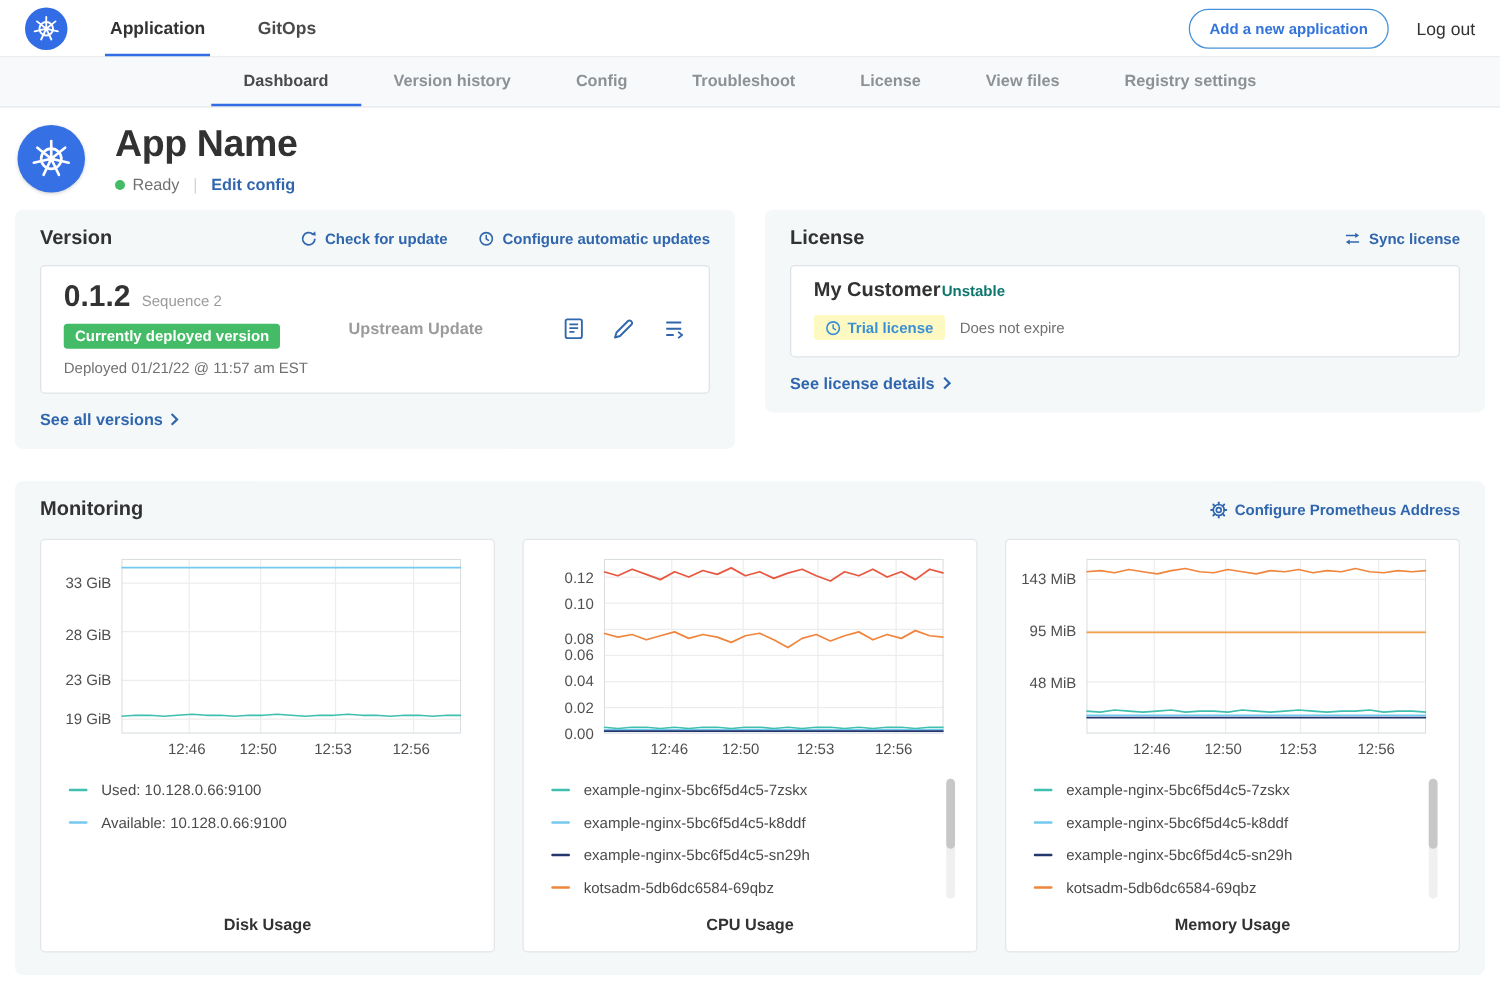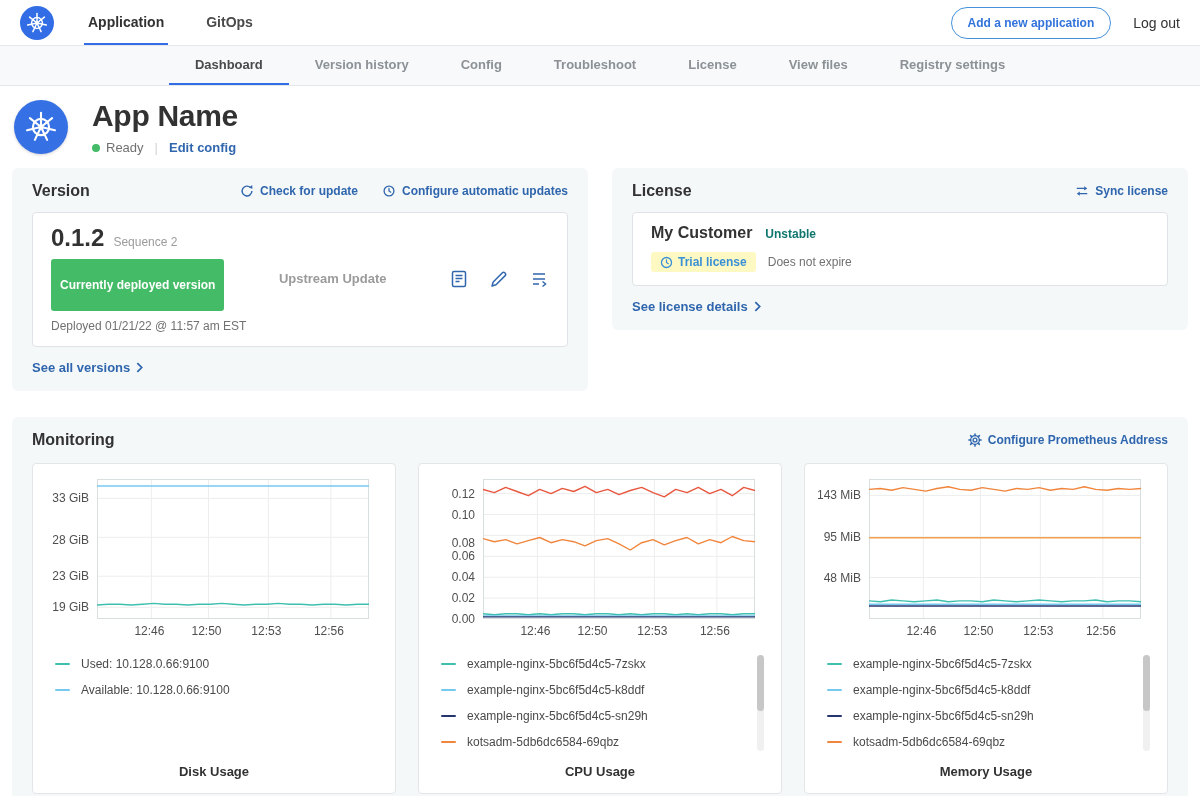--- a/index.html
+++ b/index.html
@@ -51,27 +51,27 @@
   .card-title { font-size: 16px; font-weight: bold; }
   .card-links { display: flex; gap: 24px; align-items: center; }
   .blue-link { color: #3066ad; font-size: 12px; font-weight: bold; display: inline-flex;
                align-items: center; gap: 6px; cursor: pointer; white-space: nowrap; }
   .white-box { background: #fff; border: 1px solid #dfe3e7; border-radius: 4px; padding: 11px 18px 13px; }
   .version-box { display: flex; justify-content: space-between; align-items: center; }
   .version-num-row { display: flex; align-items: baseline; }
   .version-num { font-size: 24px; font-weight: bold; }
   .sequence { font-size: 12px; color: #9b9b9b; margin-left: 9px; }
   .deployed-badge { display: inline-block; background: #44bb66; color: #fff; font-size: 12px;
-                    font-weight: bold; padding: 19px 9px; border-radius: 3px; margin-top: 7px; }
+                    font-weight: bold; padding: 3px 9px; border-radius: 3px; margin-top: 7px; }
   .deployed-date { font-size: 12px; color: #717171; margin-top: 8px; }
   .upstream { font-size: 13px; color: #9b9b9b; font-weight: 600; margin-right: 30px; }
   .box-icons { display: flex; gap: 20px; align-items: center; color: #3066ad; }
   .box-icons svg { cursor: pointer; }
   .see-link { margin-top: 13px; font-size: 13px; }
-  .customer-row { display: flex; align-items: baseline; gap: 13px; }
+  .customer-row { display: flex; align-items: baseline; gap: 1px; }
   .customer-name { font-size: 16px; font-weight: bold; }
   .channel { font-size: 12px; color: #0f766e; font-weight: 600; }
   .license-row2 { display: flex; align-items: center; gap: 12px; margin-top: 10px; }
   .trial-badge { display: inline-flex; align-items: center; gap: 5px; background: #fef9c3;
                  color: #3a90d5; font-size: 12px; font-weight: 600; padding: 3px 9px; border-radius: 3px; }
   .expires { font-size: 12px; color: #717171; }
 
   
   .monitoring { margin: 26px 12px 12px; background: #f4f8f9; border-radius: 6px; padding: 14px 20px 18px; }
   .mon-header { display: flex; justify-content: space-between; align-items: center; margin-bottom: 14px; }

